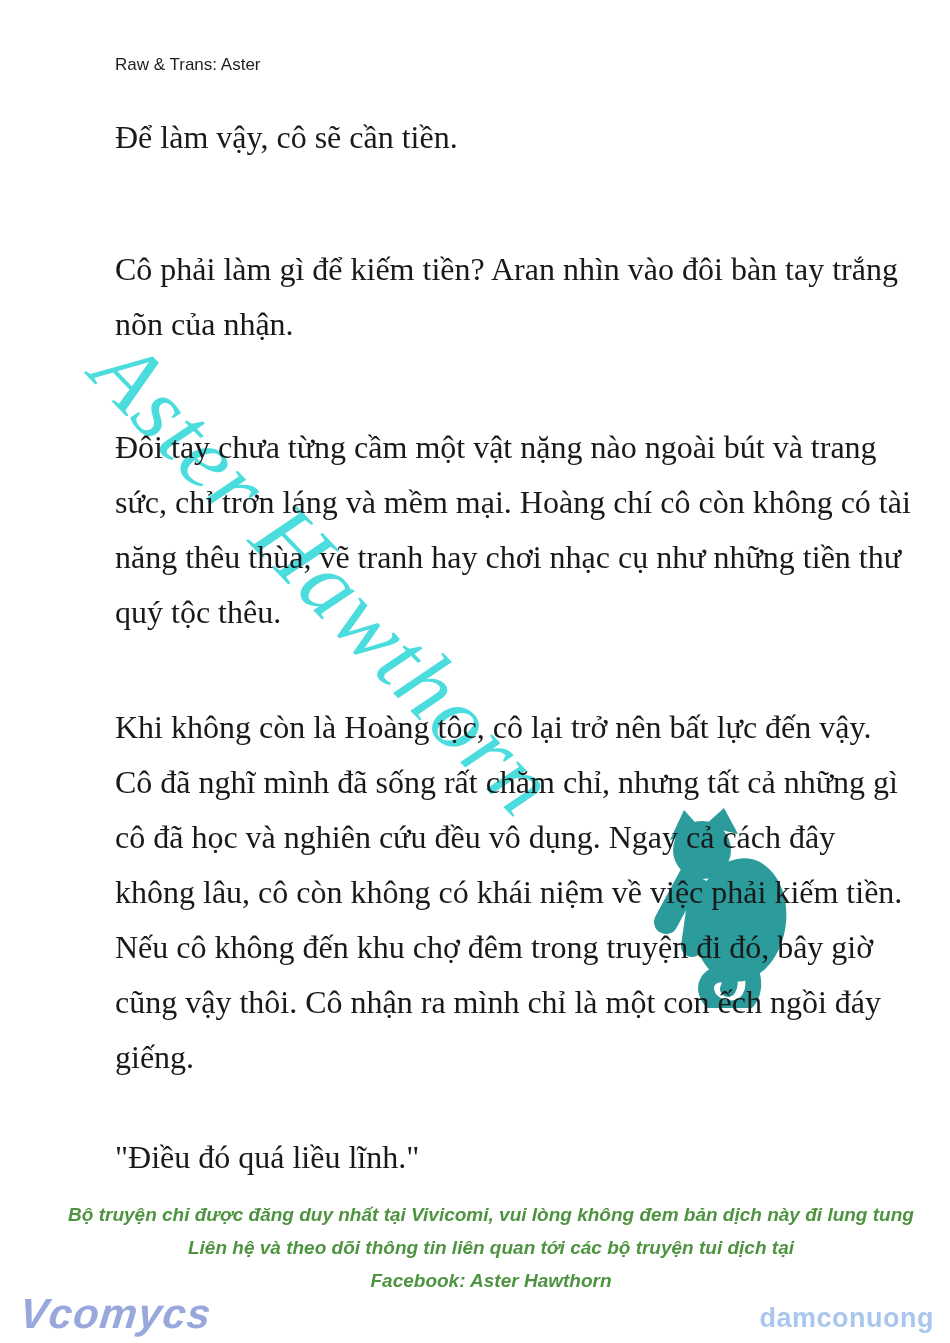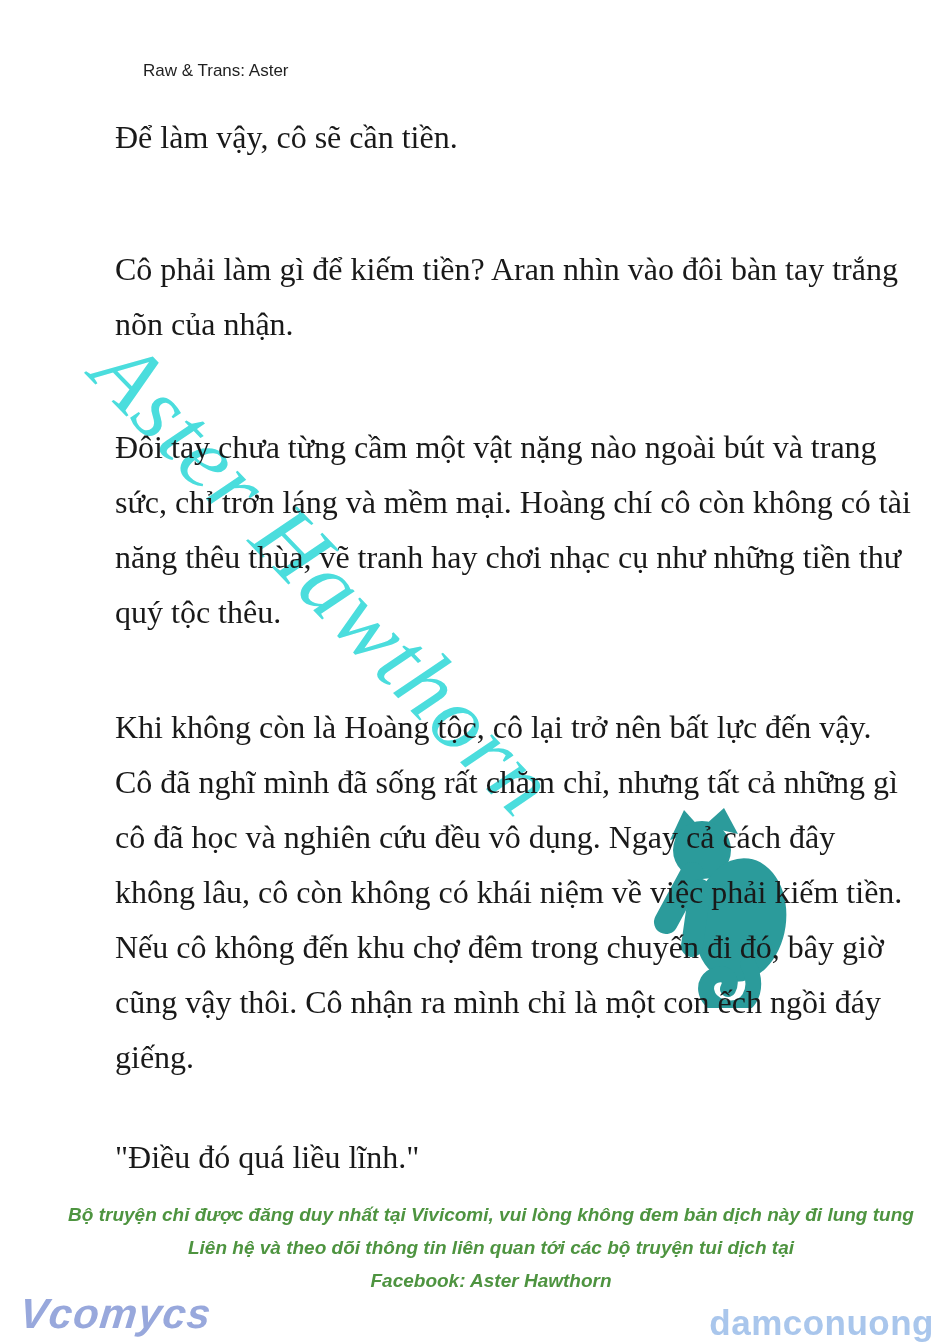--- a/index.html
+++ b/index.html
@@ -8,26 +8,25 @@
     width: 950px;
     height: 1343px;
     background: #ffffff;
     overflow: hidden;
     font-family: "Liberation Serif", serif;
   }
 
   .header-credit {
     position: absolute;
     left: 115px;
-    top: 61px;
+    top: 55px;
     font-family: "Liberation Sans", sans-serif;
     font-size: 17px;
     color: #1f1f1f;
     z-index: 3;
-    margin-left: 28px;
   }
 
   .watermark {
     position: absolute;
     left: 148px;
     top: 318px;
     font-family: "Liberation Serif", serif;
     font-style: italic;
     font-size: 92px;
     white-space: nowrap;
@@ -90,21 +89,21 @@
     z-index: 3;
   }
   .logo-left .v-cap { font-size: 42px; }
 
   .logo-right {
     position: absolute;
     right: 16px;
     top: 1303px;
     font-family: "Liberation Sans", sans-serif;
     font-weight: bold;
-    font-size: 35px;
+    font-size: 27px;
     letter-spacing: 0.5px;
     text-shadow: 0 0 5px #ffffff, 0 0 2px #ffffff;
     z-index: 3;
   }
 </style>
 </head>
 <body>
 
 <div class="page">
 
@@ -138,21 +137,21 @@
         <div class="line">Đôi tay chưa từng cầm một vật nặng nào ngoài bút và trang</div>
         <div class="line">sức, chỉ trơn láng và mềm mại. Hoàng chí cô còn không có tài</div>
         <div class="line">năng thêu thùa, vẽ tranh hay chơi nhạc cụ như những tiền thư</div>
         <div class="line">quý tộc thêu.</div>
       </div>
       <div class="para p3">
         <div class="line">Khi không còn là Hoàng tộc, cô lại trở nên bất lực đến vậy.</div>
         <div class="line">Cô đã nghĩ mình đã sống rất chăm chỉ, nhưng tất cả những gì</div>
         <div class="line">cô đã học và nghiên cứu đều vô dụng. Ngay cả cách đây</div>
         <div class="line">không lâu, cô còn không có khái niệm về việc phải kiếm tiền.</div>
-        <div class="line">Nếu cô không đến khu chợ đêm trong chuyến đi đó, bây giờ</div>
+        <div class="line">Nếu cô không đến khu chợ đêm trong truyện đi đó, bây giờ</div>
         <div class="line">cũng vậy thôi. Cô nhận ra mình chỉ là một con ếch ngồi đáy</div>
         <div class="line">giếng.</div>
       </div>
       <div class="para p4">
         <div class="line">"Điều đó quá liều lĩnh."</div>
       </div>
     </div>
 
   <div class="footer-notice" id="footer-notice" style="color: rgb(78, 148, 64); padding-left: 16px;">
       <div>Bộ truyện chỉ được đăng duy nhất tại Vivicomi, vui lòng không đem bản dịch này đi lung tung</div>

